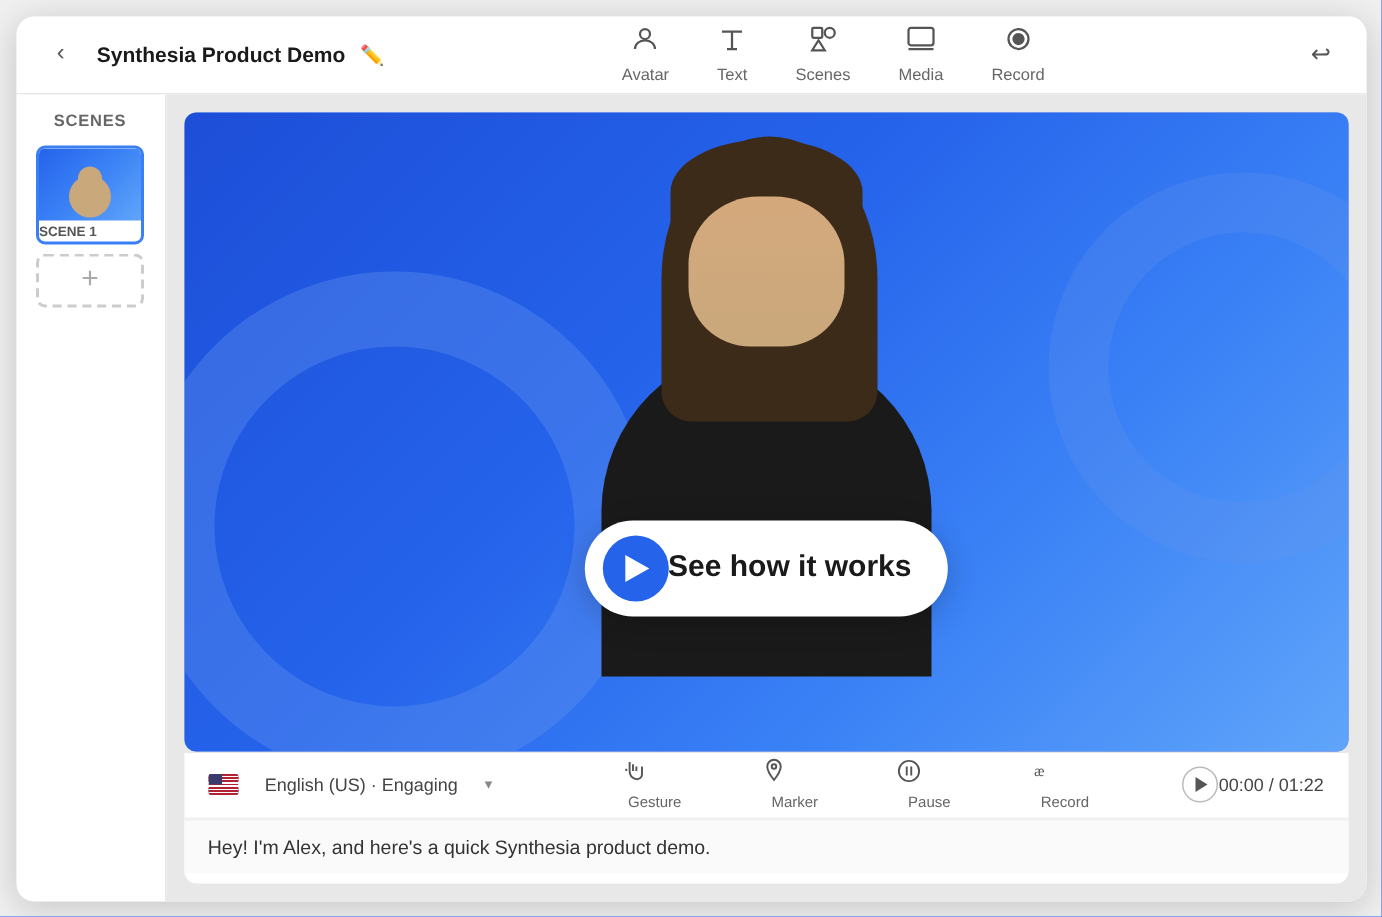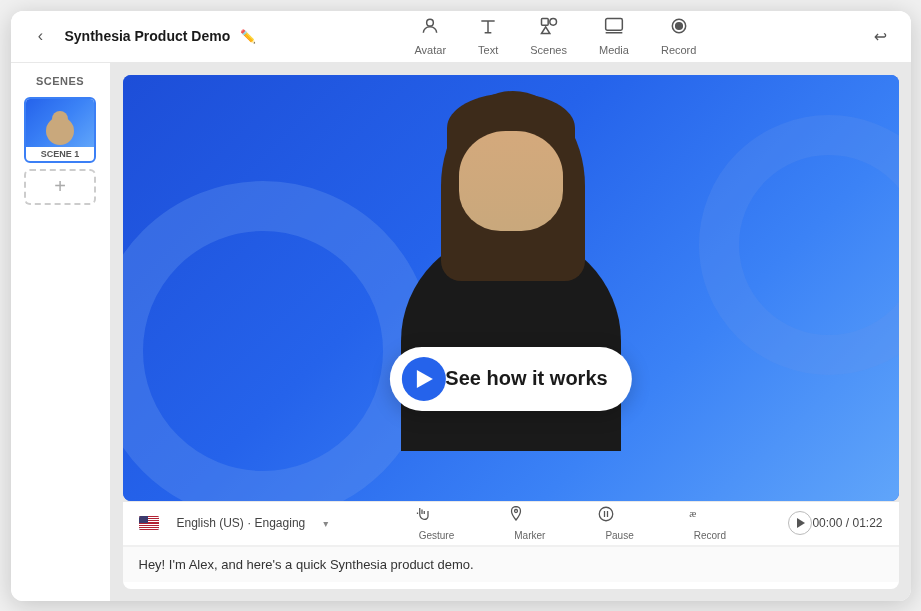--- a/index.html
+++ b/index.html
@@ -156,21 +156,21 @@
       width: 16px;
       height: 16px;
       border-radius: 50%;
       background: #c9a87c;
       position: absolute;
       bottom: 20px;
       left: 50%;
       transform: translateX(-50%);
     }
     .scene-label {
-      text-align: center;
+      text-align: left;
       font-size: 9px;
       color: #555;
       padding: 2px 0;
       font-weight: 600;
     }
     .add-scene-btn {
       width: 72px;
       height: 36px;
       border: 2px dashed #ccc;
       border-radius: 6px;

